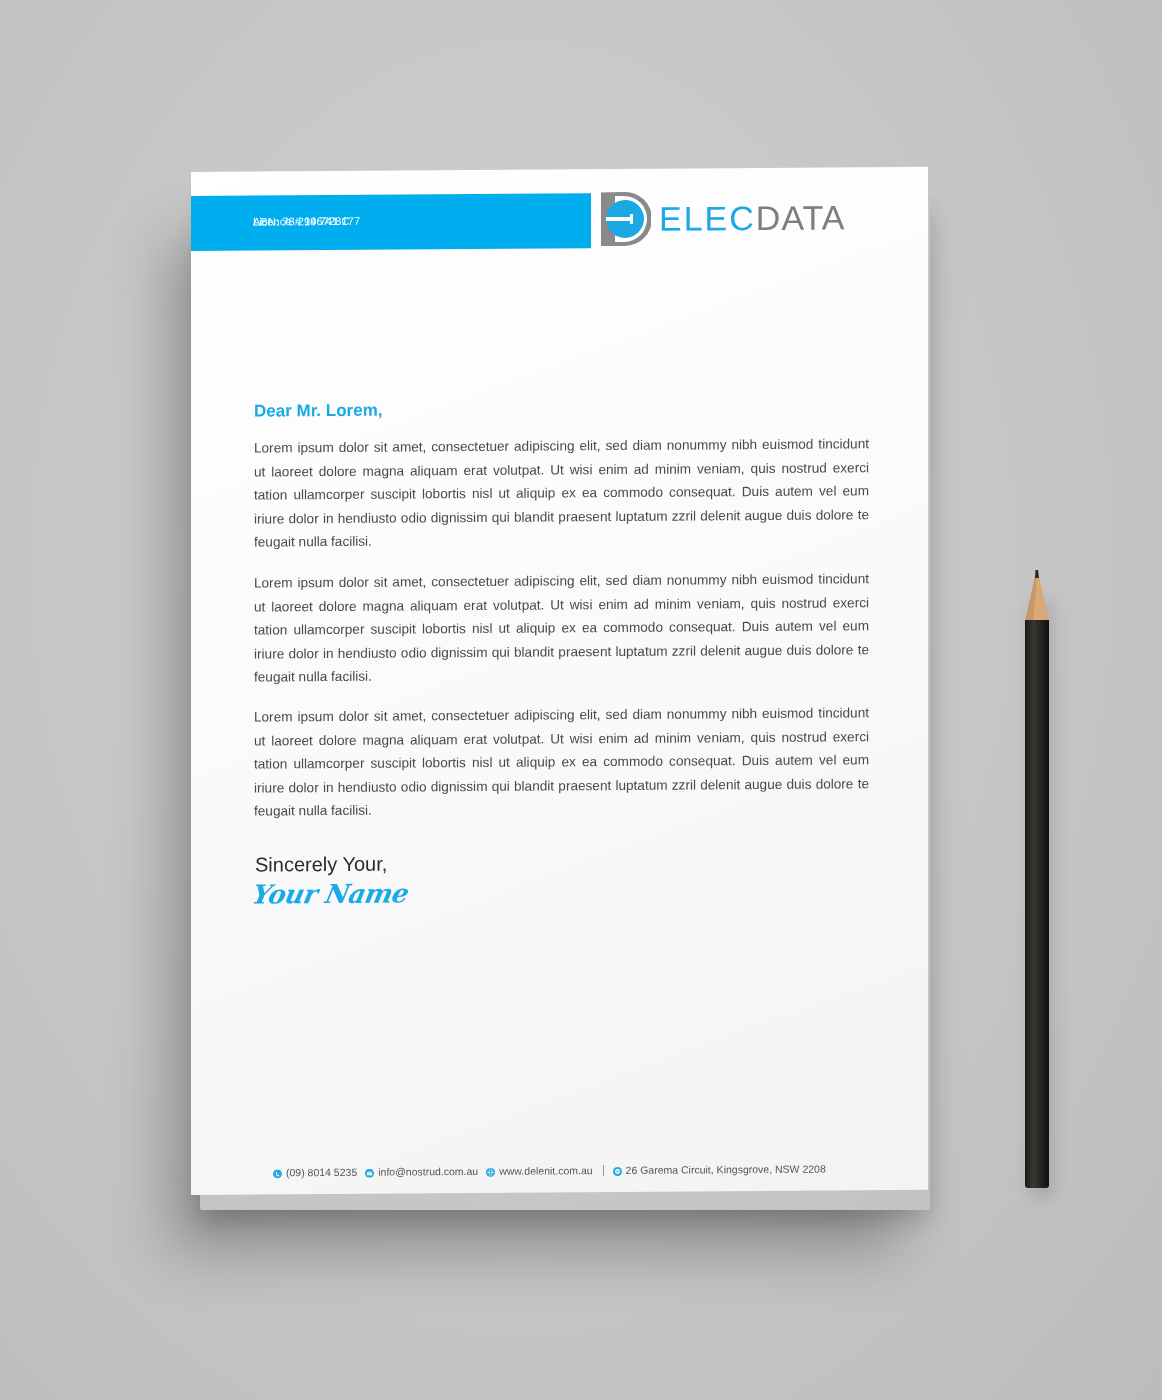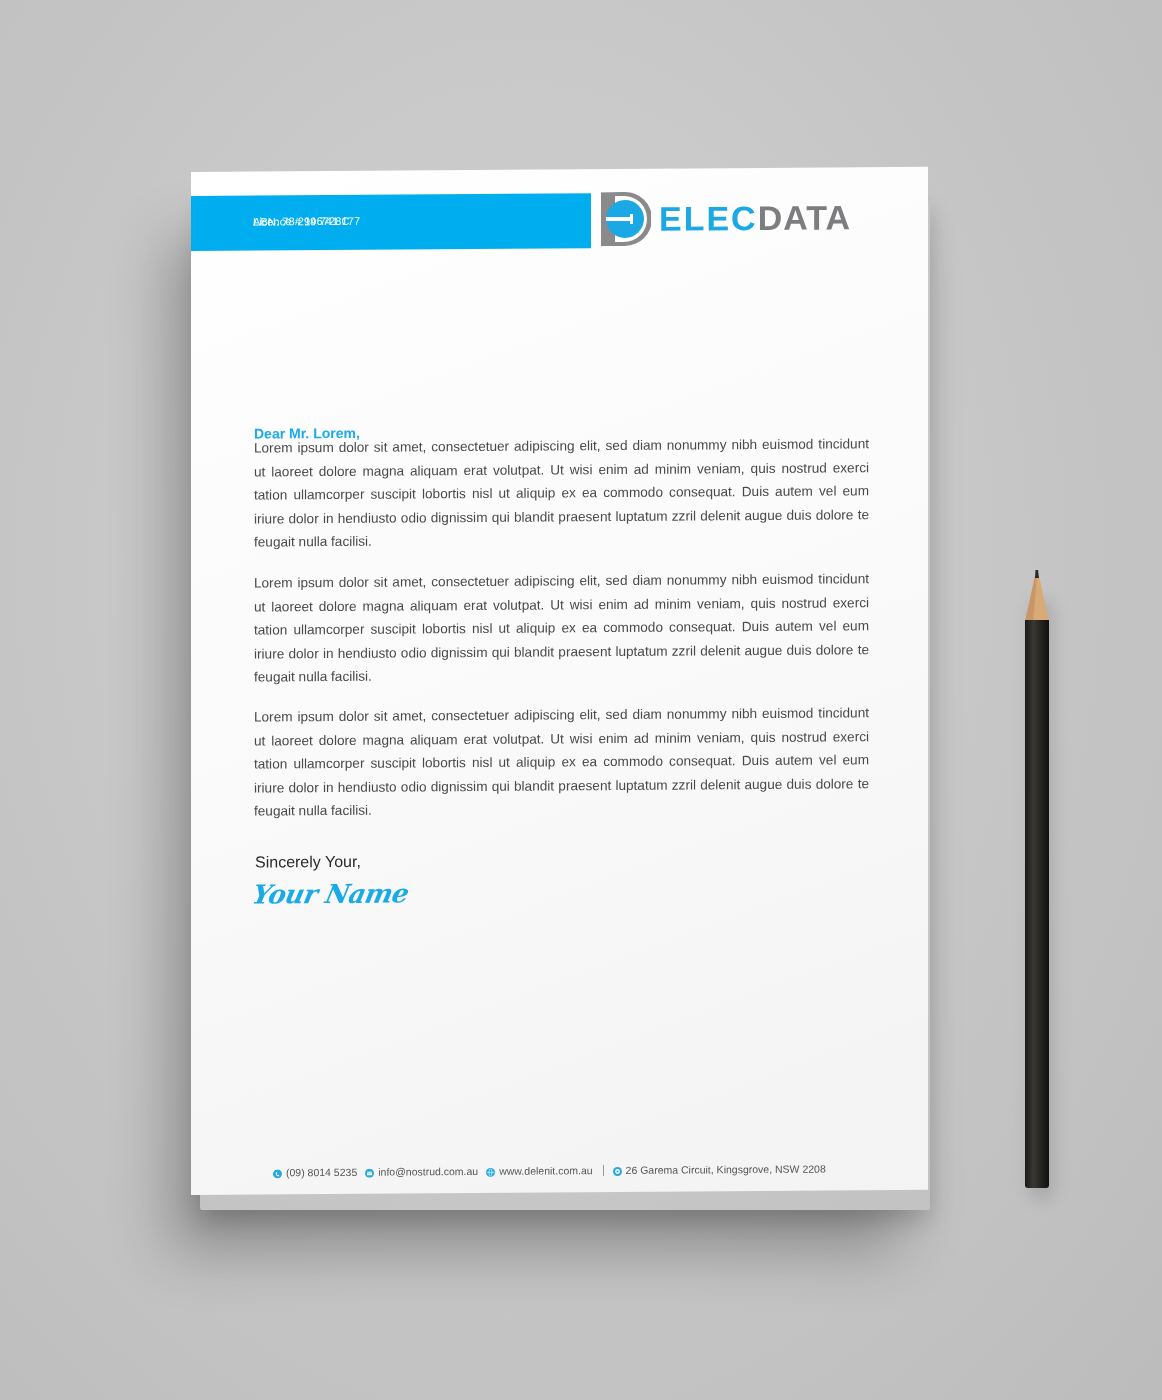--- a/index.html
+++ b/index.html
@@ -66,57 +66,56 @@
     }
     .logo-text {
       margin-left: 8px;
       font-size: 34px;
       letter-spacing: 1px;
       line-height: 1;
       display: flex;
     }
     .logo-text .elec {
       color: #1ba9e6;
-      font-weight: bold;
+      font-weight: normal;
       letter-spacing: 2px;
     }
     .logo-text .data {
       color: #7d7d7f;
-      font-weight: bold;
+      font-weight: normal;
       letter-spacing: 1px;
     }
 
     .salutation {
       position: absolute;
       left: 63px;
       top: 230px;
       color: #1aaae8;
       font-weight: bold;
-      font-size: 14px;
-      margin-top: 24px;
+      font-size: 17px;
     }
     .body-text {
       position: absolute;
       left: 63px;
       width: 615px;
       color: #4a4a4a;
       font-size: 13.6px;
       line-height: 23.5px;
       text-align: justify;
     }
     .p1 { top: 265px; }
     .p2 { top: 400px; }
     .p3 { top: 534px; }
 
     .closing {
       position: absolute;
       left: 64px;
       top: 682px;
       color: #2b2b2b;
-      font-size: 16px;
+      font-size: 20px;
     }
     .signature {
       position: absolute;
       left: 62px;
       top: 708px;
       color: #1aaae8;
       font-family: "DejaVu Serif", serif;
       font-style: italic;
       font-weight: bold;
       font-size: 26px;

